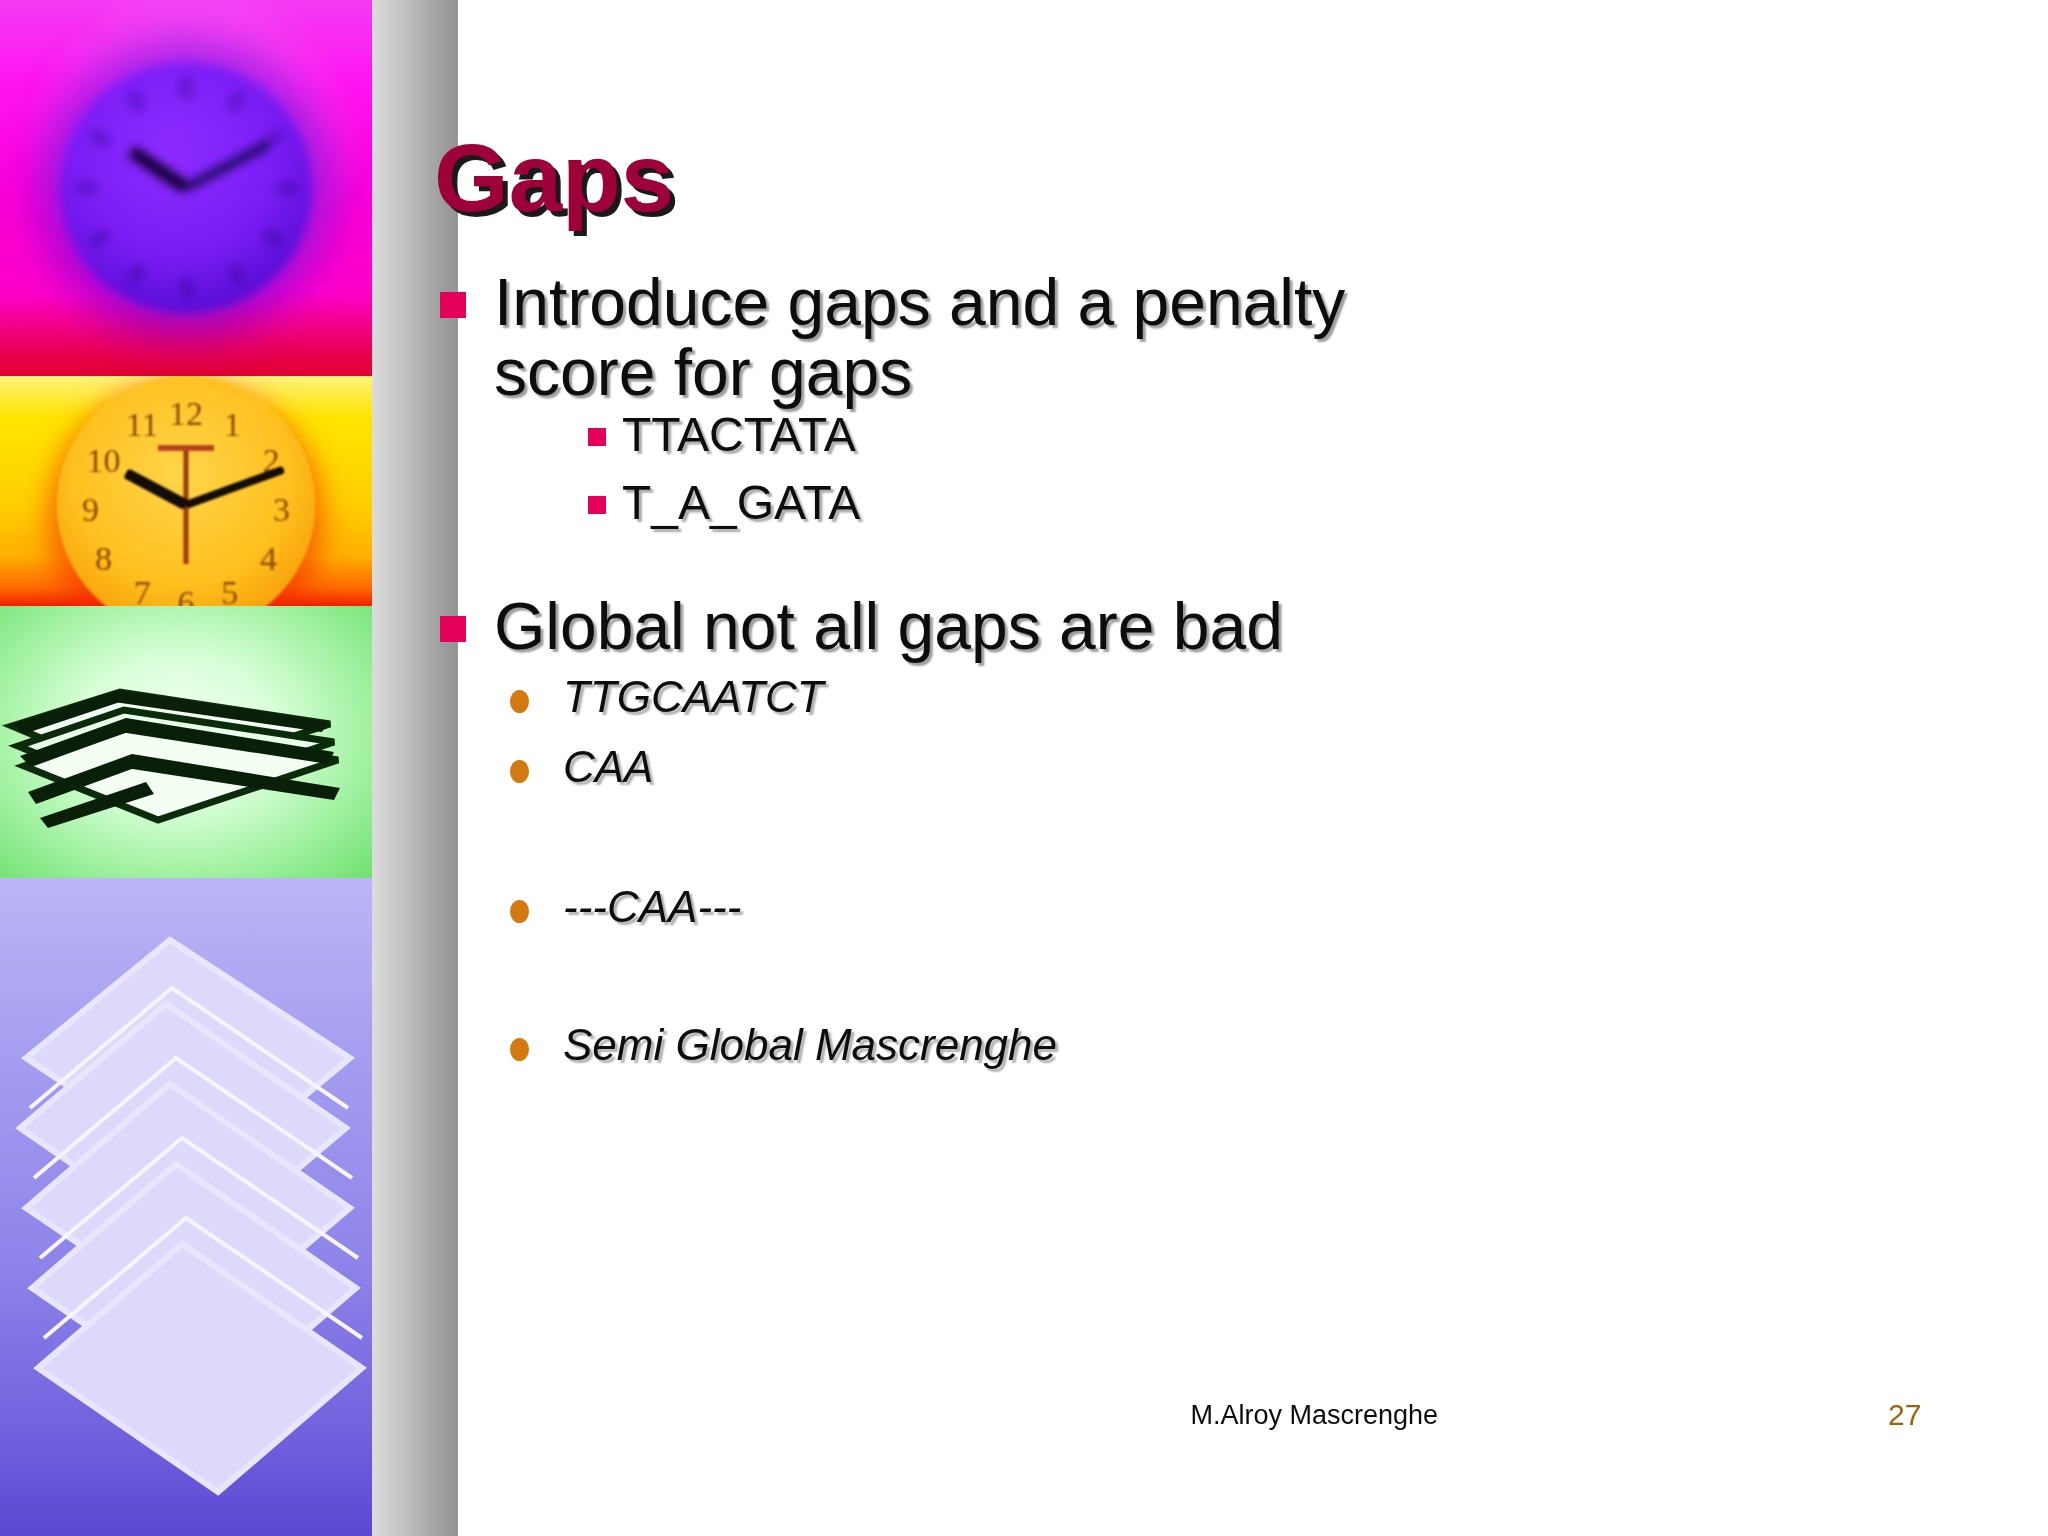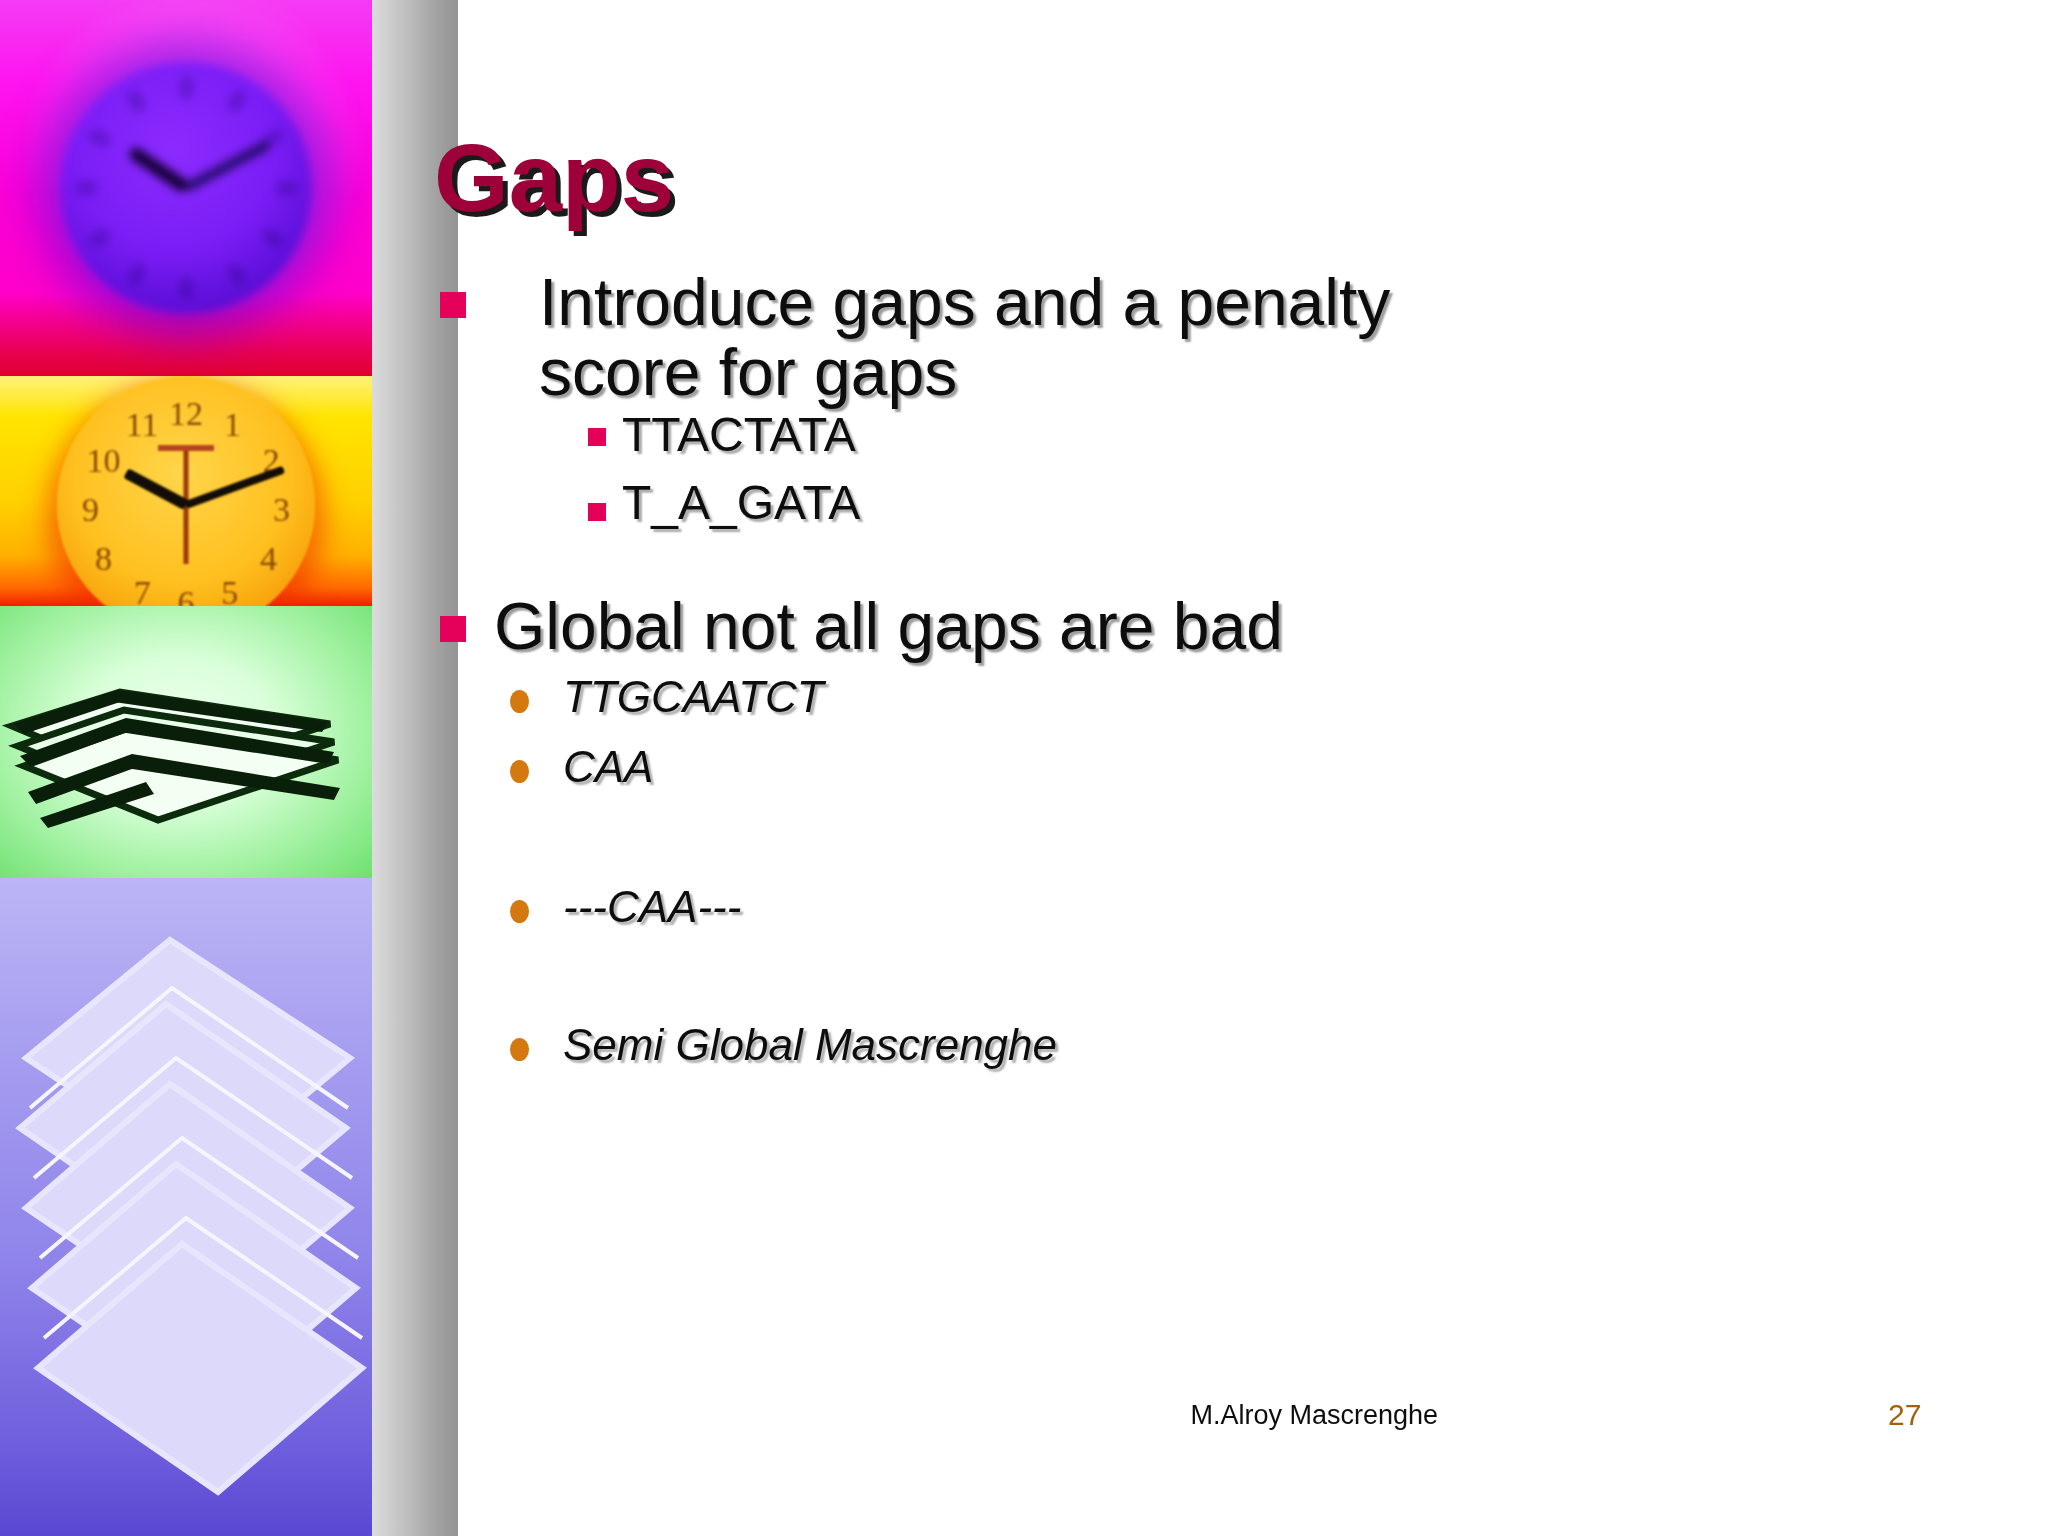--- a/index.html
+++ b/index.html
@@ -369,30 +369,30 @@
     </div>
 
   </div>
 
   <div class="divider"></div>
 
   <div class="content">
 
     <div class="slide-title">Gaps</div>
 
-    <div class="l1" style="left:-18px; top:268px; width:1030px;gap:45px;">
+    <div class="l1" style="left:-18px; top:268px; width:1030px;">
       <span class="l1-marker"></span>
       <span class="l1-text">Introduce gaps and a penalty score for gaps</span>
     </div>
 
     <div class="l2" style="left:130px; top:410px;">
       <span class="l2-marker"></span>
       <span class="l2-text">TTACTATA</span>
     </div>
-    <div class="l2" style="left:130px; top:478px;align-items:center;">
+    <div class="l2" style="left:130px; top:478px;">
       <span class="l2-marker"></span>
       <span class="l2-text">T_A_GATA</span>
     </div>
 
 
     <div class="l1" style="left:-18px; top:592px; width:1100px;">
       <span class="l1-marker"></span>
       <span class="l1-text">Global not all gaps are bad</span>
     </div>
 

